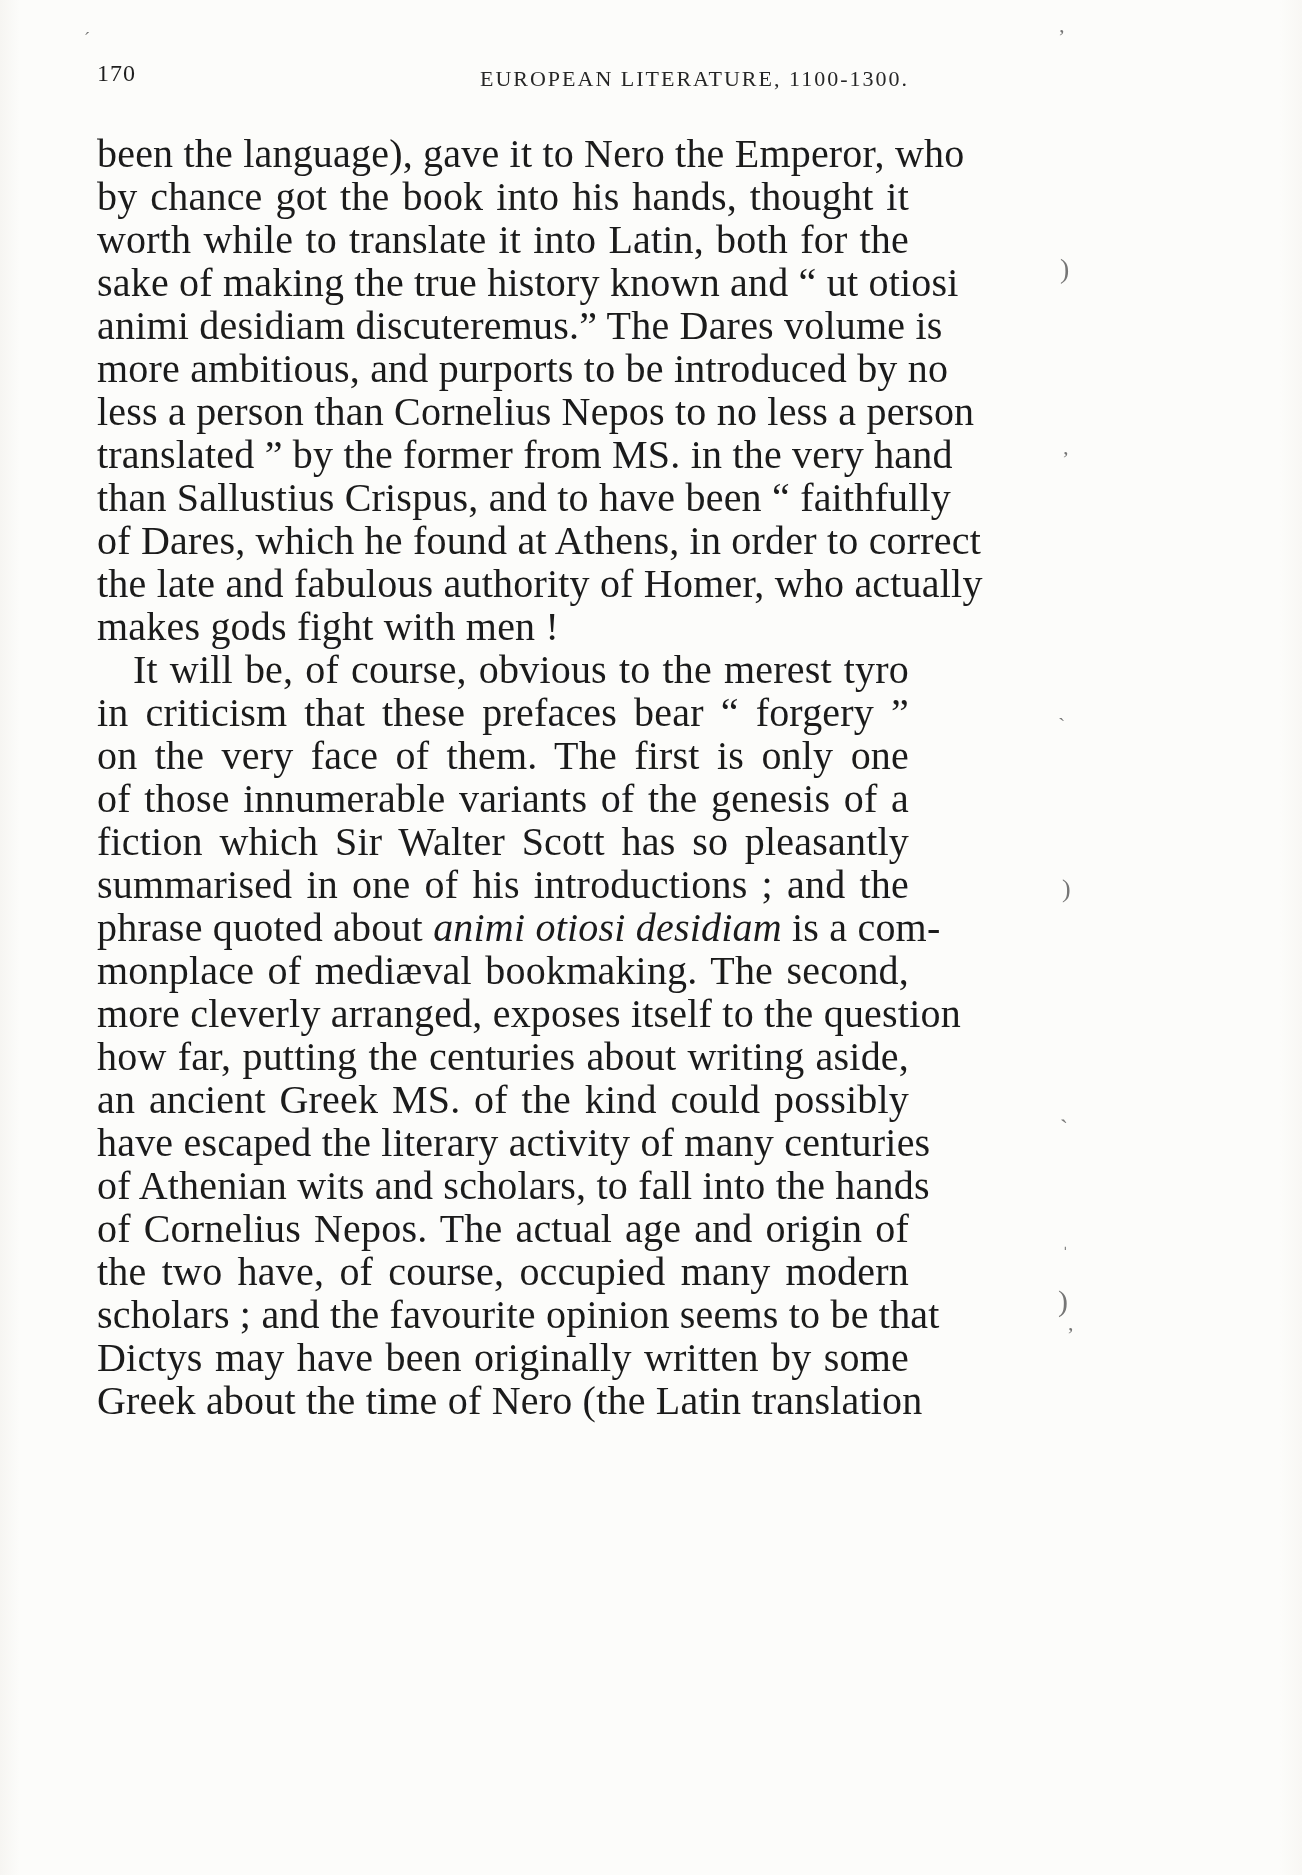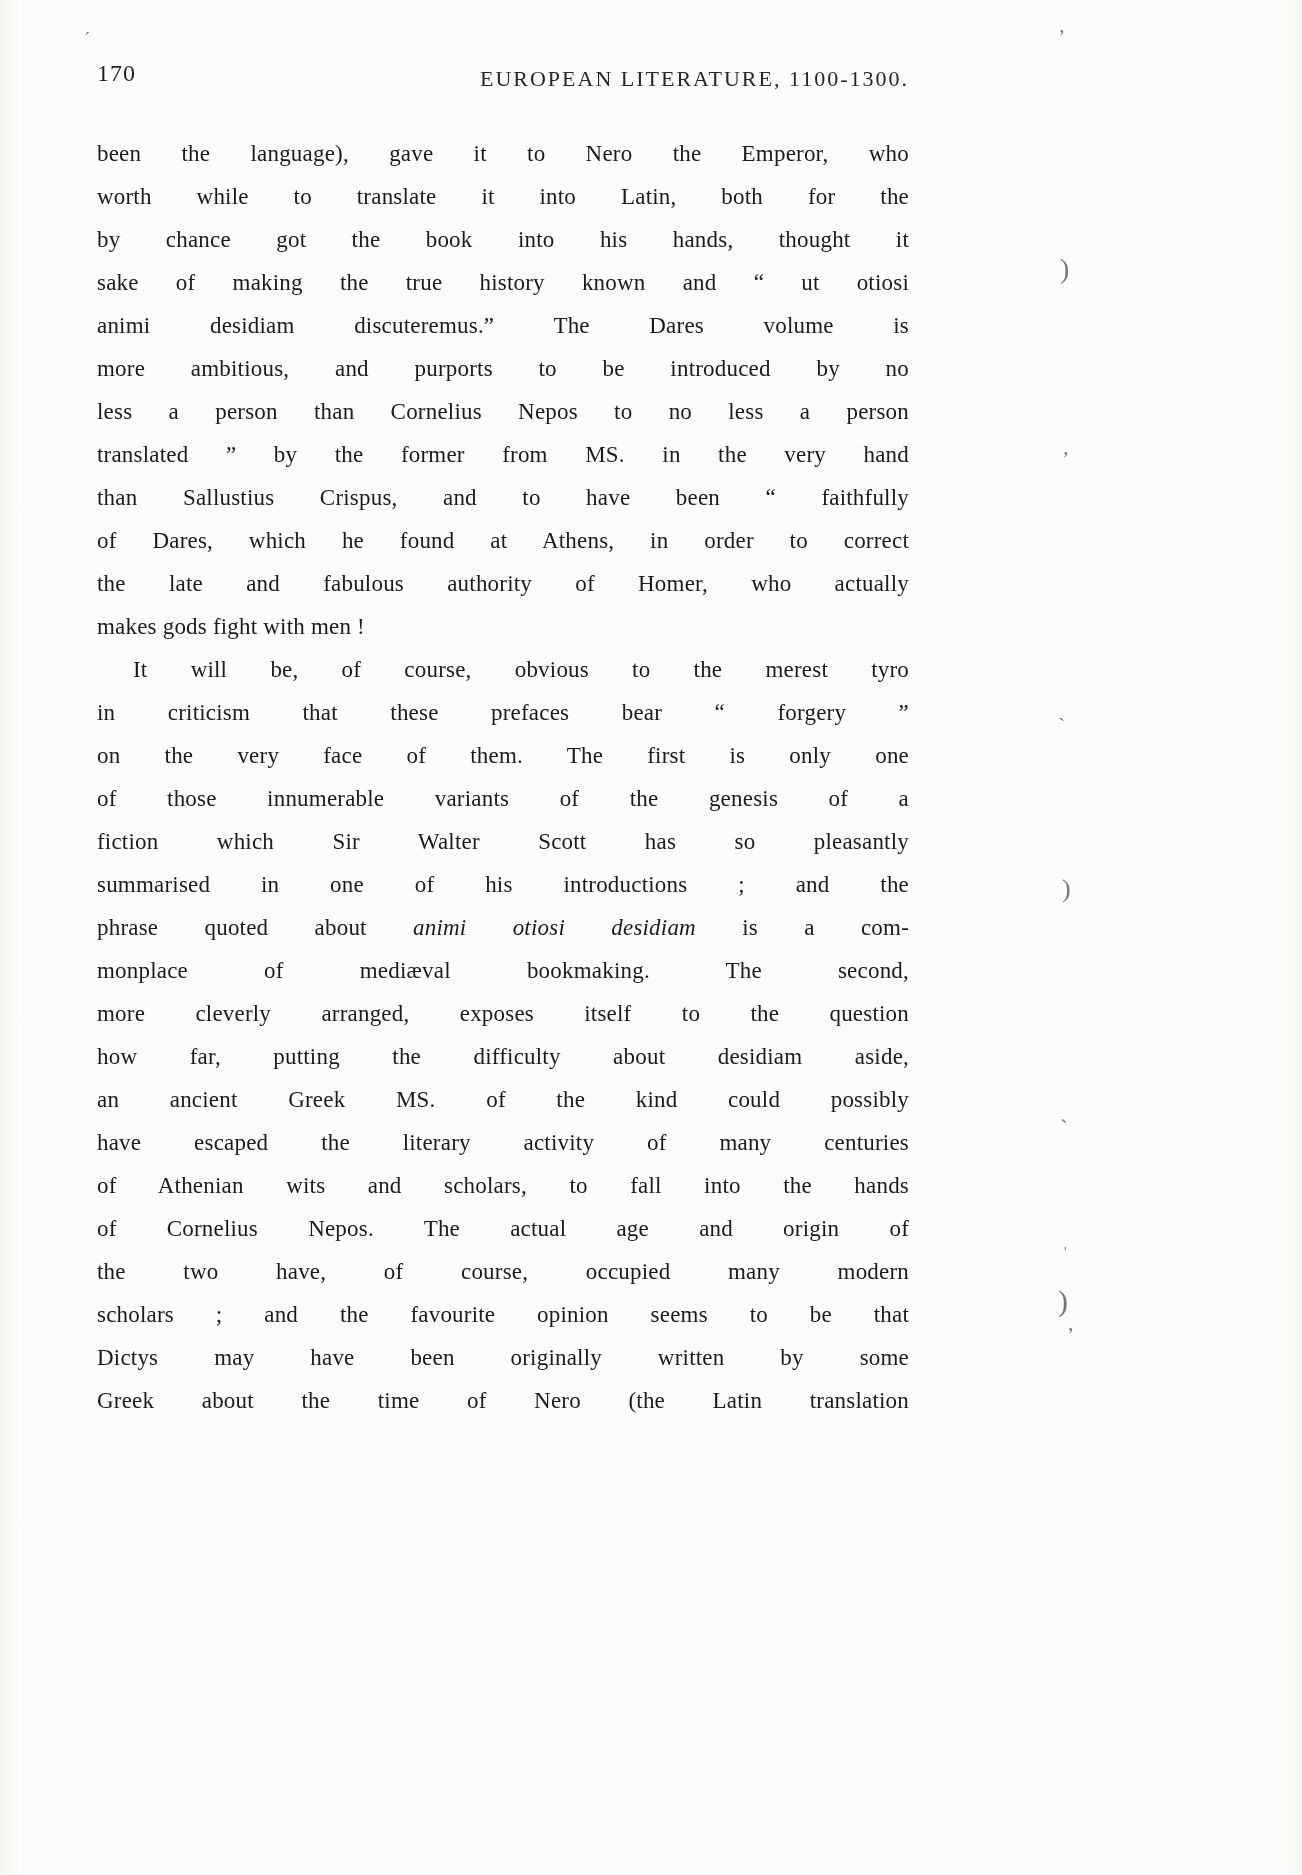--- a/index.html
+++ b/index.html
@@ -42,21 +42,21 @@
     padding-top: 8px;
     color: #262626;
     white-space: nowrap;
   }
   .page-body {
     margin-top: 32px;
   }
   .line {
     height: 43px;
     line-height: 43px;
-    font-size: 23px;
+    font-size: 40px;
     text-align: justify;
     text-align-last: justify;
     white-space: nowrap;
     letter-spacing: 0.2px;
     color: #1b1b1b;
   }
   .line.flush-left {
     text-align-last: left;
   }
   .line.indent {
@@ -80,41 +80,41 @@
 
 <div class="page">
   <div class="content">
     <div class="header-row">
       <span class="page-number">170</span>
       <div class="running-head">EUROPEAN LITERATURE, 1100-1300.</div>
     </div>
     <div class="page-body">
 
     <div class="line"><span>been the language), gave it to Nero the Emperor, who</span></div>
+        <div class="line"><span>by chance got the book into his hands, thought it</span></div>
         <div class="line"><span>worth while to translate it into Latin, both for the</span></div>
-        <div class="line"><span>by chance got the book into his hands, thought it</span></div>
         <div class="line"><span>sake of making the true history known and “ ut otiosi</span></div>
         <div class="line"><span>animi desidiam discuteremus.” The Dares volume is</span></div>
         <div class="line"><span>more ambitious, and purports to be introduced by no</span></div>
         <div class="line"><span>less a person than Cornelius Nepos to no less a person</span></div>
         <div class="line"><span>translated ” by the former from MS. in the very hand</span></div>
         <div class="line"><span>than Sallustius Crispus, and to have been “ faithfully</span></div>
         <div class="line"><span>of Dares, which he found at Athens, in order to correct</span></div>
         <div class="line"><span>the late and fabulous authority of Homer, who actually</span></div>
         <div class="line flush-left"><span>makes gods fight with men !</span></div>
         <div class="line indent"><span>It will be, of course, obvious to the merest tyro</span></div>
         <div class="line"><span>in criticism that these prefaces bear “ forgery ”</span></div>
         <div class="line"><span>on the very face of them. The first is only one</span></div>
         <div class="line"><span>of those innumerable variants of the genesis of a</span></div>
         <div class="line"><span>fiction which Sir Walter Scott has so pleasantly</span></div>
         <div class="line"><span>summarised in one of his introductions ; and the</span></div>
         <div class="line"><span>phrase quoted about </span><em>animi otiosi desidiam</em><span> is a com-</span></div>
         <div class="line"><span>monplace of mediæval bookmaking. The second,</span></div>
         <div class="line"><span>more cleverly arranged, exposes itself to the question</span></div>
-        <div class="line"><span>how far, putting the difficulty about desidiam aside,</span></div>
+        <div class="line"><span>how far, putting the centuries about writing aside,</span></div>
         <div class="line"><span>an ancient Greek MS. of the kind could possibly</span></div>
         <div class="line"><span>have escaped the literary activity of many centuries</span></div>
         <div class="line"><span>of Athenian wits and scholars, to fall into the hands</span></div>
         <div class="line"><span>of Cornelius Nepos. The actual age and origin of</span></div>
         <div class="line"><span>the two have, of course, occupied many modern</span></div>
         <div class="line"><span>scholars ; and the favourite opinion seems to be that</span></div>
         <div class="line"><span>Dictys may have been originally written by some</span></div>
         <div class="line"><span>Greek about the time of Nero (the Latin translation</span></div>
       </div>
   </div>

